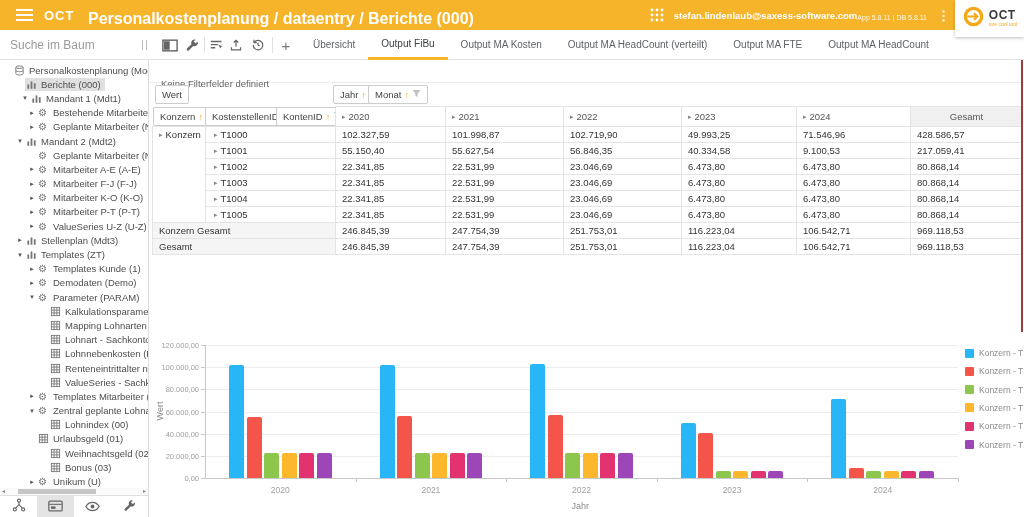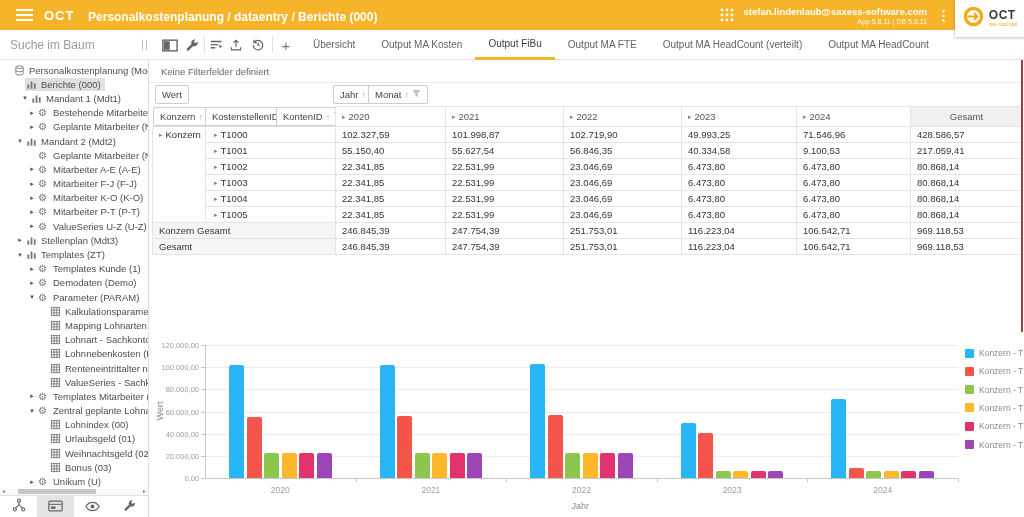--- a/index.html
+++ b/index.html
@@ -5,28 +5,28 @@
   * { margin:0; padding:0; box-sizing:border-box; }
   html,body { width:1024px; height:517px; }
   body { font-family:"Liberation Sans", sans-serif; background:#fff; }
   #app { position:relative; width:1024px; height:517px; overflow:hidden; background:#86efac; }
 
   
   .header { position:absolute; left:0; top:0; width:1024px; height:30px; background:#F6B42A; display:flex; align-items:center; }
   .hamburger { position:absolute; left:16px; top:9px; width:17px; height:12px; cursor:pointer; }
   .hamburger span { display:block; height:2px; background:#fff; margin-bottom:3px; }
   .app-title { position:absolute; left:44px; top:8px; color:#fff; font-size:13px; font-weight:bold; letter-spacing:1px; }
-  .breadcrumb { position:absolute; left:88px; top:10px; color:#fff; font-size:12px; font-weight:bold; }
+  .breadcrumb { position:absolute; left:88px; top:10px; color:#fff; font-size:16px; font-weight:bold; }
   .search-group { position:absolute; left:552px; top:4px; display:flex; height:22px; }
   .search-input { width:170px; height:22px; border:none; background:#fff; border-radius:2px 0 0 2px; padding:0 8px; font-size:10px; color:#444; outline:none; font-family:"Liberation Sans",sans-serif; }
   .search-input::placeholder { color:#9e9e9e; }
   .search-btn { width:26px; height:22px; background:#C0901E; border:none; border-radius:0 2px 2px 0; display:flex; align-items:center; justify-content:center; cursor:pointer; }
   .hdr-right { position:absolute; right:74px; top:0; height:30px; display:flex; align-items:center; gap:10px; }
   .apps-icon { width:14px; height:14px; cursor:pointer; }
-  .user-stack { display:flex; flex-direction:column; align-items:flex-end; }
+  .user-stack { display:flex; flex-direction:row; align-items:flex-end; }
   .user-email { color:#fff; font-size:9.5px; font-weight:bold; }
   .version { color:rgba(255,255,255,0.9); font-size:7px; margin-top:1px; }
   .vdots { color:#fff; font-size:13px; font-weight:bold; cursor:pointer; line-height:1; }
   .logo-box { position:absolute; right:0; top:0; width:69px; height:37px; background:#fff; box-shadow:0 1px 3px rgba(0,0,0,0.25); display:flex; align-items:center; justify-content:center; gap:4px; z-index:20; }
   .logo-txt { display:flex; flex-direction:column; align-items:flex-start; }
   .logo-name { font-size:12px; font-weight:bold; color:#3a3a3a; letter-spacing:0.5px; line-height:1; }
   .logo-tag { font-size:5px; color:#F5A818; line-height:1.4; }
 
   
   .row2 { position:absolute; left:0; top:30px; width:1024px; height:30px; background:#fff; border-bottom:1px solid #e3e3e3; }
@@ -51,21 +51,21 @@
   .hscroll { position:absolute; left:0; top:488px; width:149px; height:7px; border-right:1px solid #ddd; background:#fafafa; }
   .hscroll .thumb { position:absolute; left:18px; top:1px; width:78px; height:5px; background:#c6c6c6; }
   .hscroll .arr { position:absolute; top:-1px; font-size:6px; color:#888; }
   .panel-bottombar { position:absolute; left:0; top:495px; width:149px; height:22px; border-top:1px solid #e0e0e0; border-right:1px solid #ddd; display:flex; background:#fff; }
   .pb-btn { width:37px; height:21px; display:flex; align-items:center; justify-content:center; cursor:pointer; }
   .pb-btn.active { background:#e4e4e4; }
 
   
   .main { position:absolute; left:149px; top:60px; width:875px; height:457px; background:#fff; }
   .filter-strip { position:absolute; left:0; top:0; width:875px; height:23px; border-bottom:1px solid #ececec; }
-  .filter-text { position:absolute; left:12px; top:6px; font-size:9.5px; color:#666; }
+  .filter-text { position:absolute; left:12px; top:18px; font-size:9.5px; color:#666; }
   .chip { position:absolute; height:19px; border:1px solid #ccc; border-radius:2px; background:#fff; display:inline-flex; align-items:center; gap:3px; padding:0 6px; font-size:9.5px; color:#444; cursor:pointer; }
   .chip .sort-arrow { color:#F2A33C; font-size:9px; font-weight:bold; }
   .redline { position:absolute; left:872px; top:0; width:2px; height:272px; background:#99403C; }
 
   
   table.pivot { position:absolute; left:3px; top:46px; border-collapse:collapse; table-layout:fixed; }
   table.pivot td, table.pivot th { border:1px solid #e4e4e4; font-size:9.5px; font-weight:normal; overflow:hidden; white-space:nowrap; }
   table.pivot th { height:20px; color:#555; text-align:left; padding:0 6px; background:#fff; }
   table.pivot th.blank { border:none; background:transparent; }
   table.pivot th.total-hdr { background:#f0f0f0; text-align:center; }
@@ -170,24 +170,24 @@
           <path d="M3.4 2v3.2h3.2"></path>
           <path d="M8 5.4V8l1.8 1.2"></path>
         </svg>
       </div>
     <div class="tb-sep" style="left:272px"></div>
     <div class="tb-btn" style="left:276px">
         <span class="plus-btn">+</span>
       </div>
     <div class="tab-bar">
         <div class="tab">Übersicht</div>
+        <div class="tab active">Output FiBu</div>
         <div class="tab">Output MA Kosten</div>
-        <div class="tab active">Output FiBu</div>
+        <div class="tab">Output MA HeadCount (verteilt)</div>
         <div class="tab">Output MA FTE</div>
-        <div class="tab">Output MA HeadCount (verteilt)</div>
         <div class="tab">Output MA HeadCount</div>
       </div>
   </div>
 
   <div class="tree-panel" id="tree">
       <div class="tree-item" style="padding-left: 3px;">
         <span class="tree-arrow"></span>
         <span class="tree-inner">
           <span class="tree-icon">
             <svg width="11" height="11" viewBox="0 0 16 16" fill="none" stroke="#757575" stroke-width="1.3">
@@ -447,21 +447,21 @@
         <span class="tree-inner">
           <span class="tree-icon">
             <svg width="11" height="11" viewBox="0 0 16 16" fill="none" stroke="#757575" stroke-width="1.3">
               <rect x="2" y="2" width="12" height="12"></rect>
               <path d="M2 6h12M2 10h12M6 2v12M10 2v12"></path>
             </svg>
           </span>
           <span>Lohnindex (00)</span>
         </span>
       </div>
-      <div class="tree-item" style="padding-left: 39px;">
+      <div class="tree-item" style="padding-left: 27px;">
         <span class="tree-arrow"></span>
         <span class="tree-inner">
           <span class="tree-icon">
             <svg width="11" height="11" viewBox="0 0 16 16" fill="none" stroke="#757575" stroke-width="1.3">
               <rect x="2" y="2" width="12" height="12"></rect>
               <path d="M2 6h12M2 10h12M6 2v12M10 2v12"></path>
             </svg>
           </span>
           <span>Urlaubsgeld (01)</span>
         </span>

